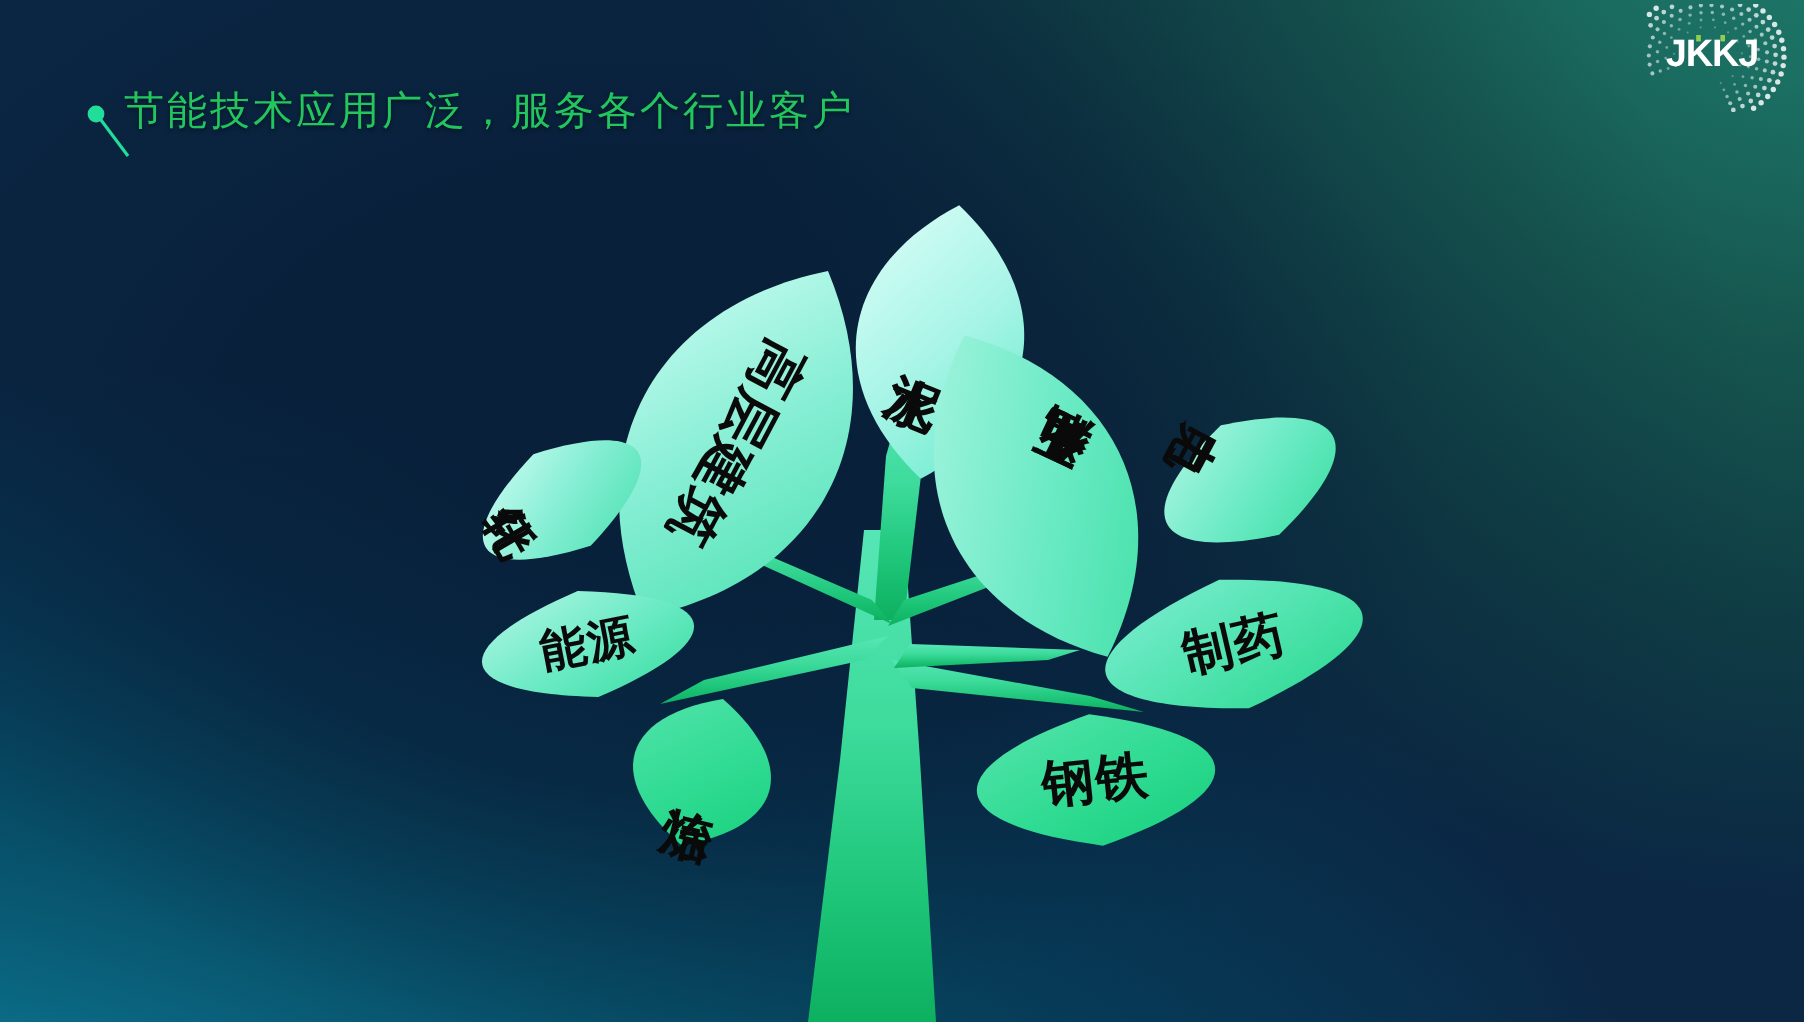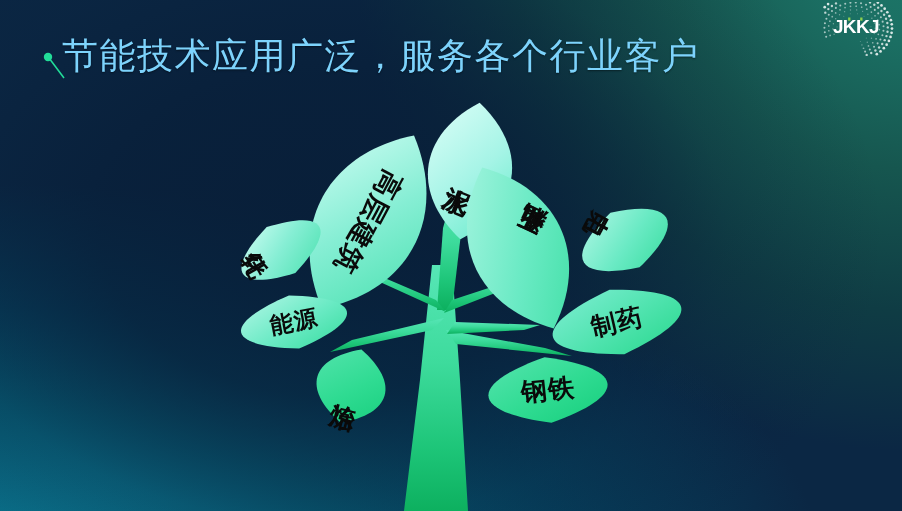--- a/index.html
+++ b/index.html
@@ -59,22 +59,22 @@
     top: 0;
     width: 250px;
     height: 46px;
     overflow: visible;
   }
   .title-text {
     position: absolute;
     left: 18px;
     top: -2px;
     white-space: nowrap;
-    color: #7dd3fc;
-    font-size: 36px;
+    color: #22c55e;
+    font-size: 20px;
     font-weight: 400;
     letter-spacing: 1.5px;
     line-height: 40px;
     text-shadow: 0 1px 2px rgba(0,0,0,0.45);
   }
 
   
   .tree {
     position: absolute;
     left: 0;

